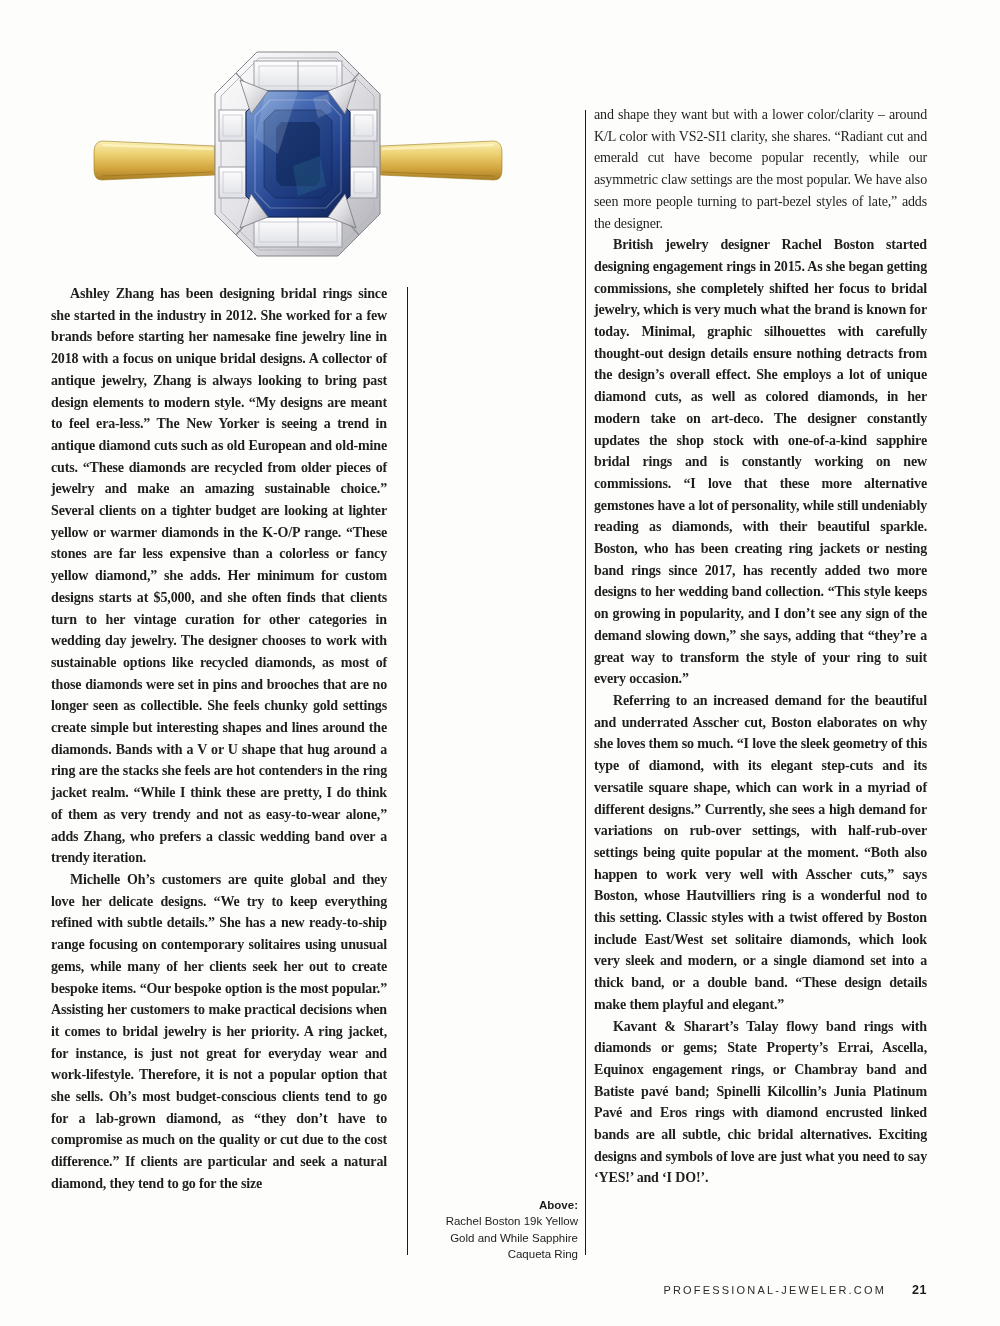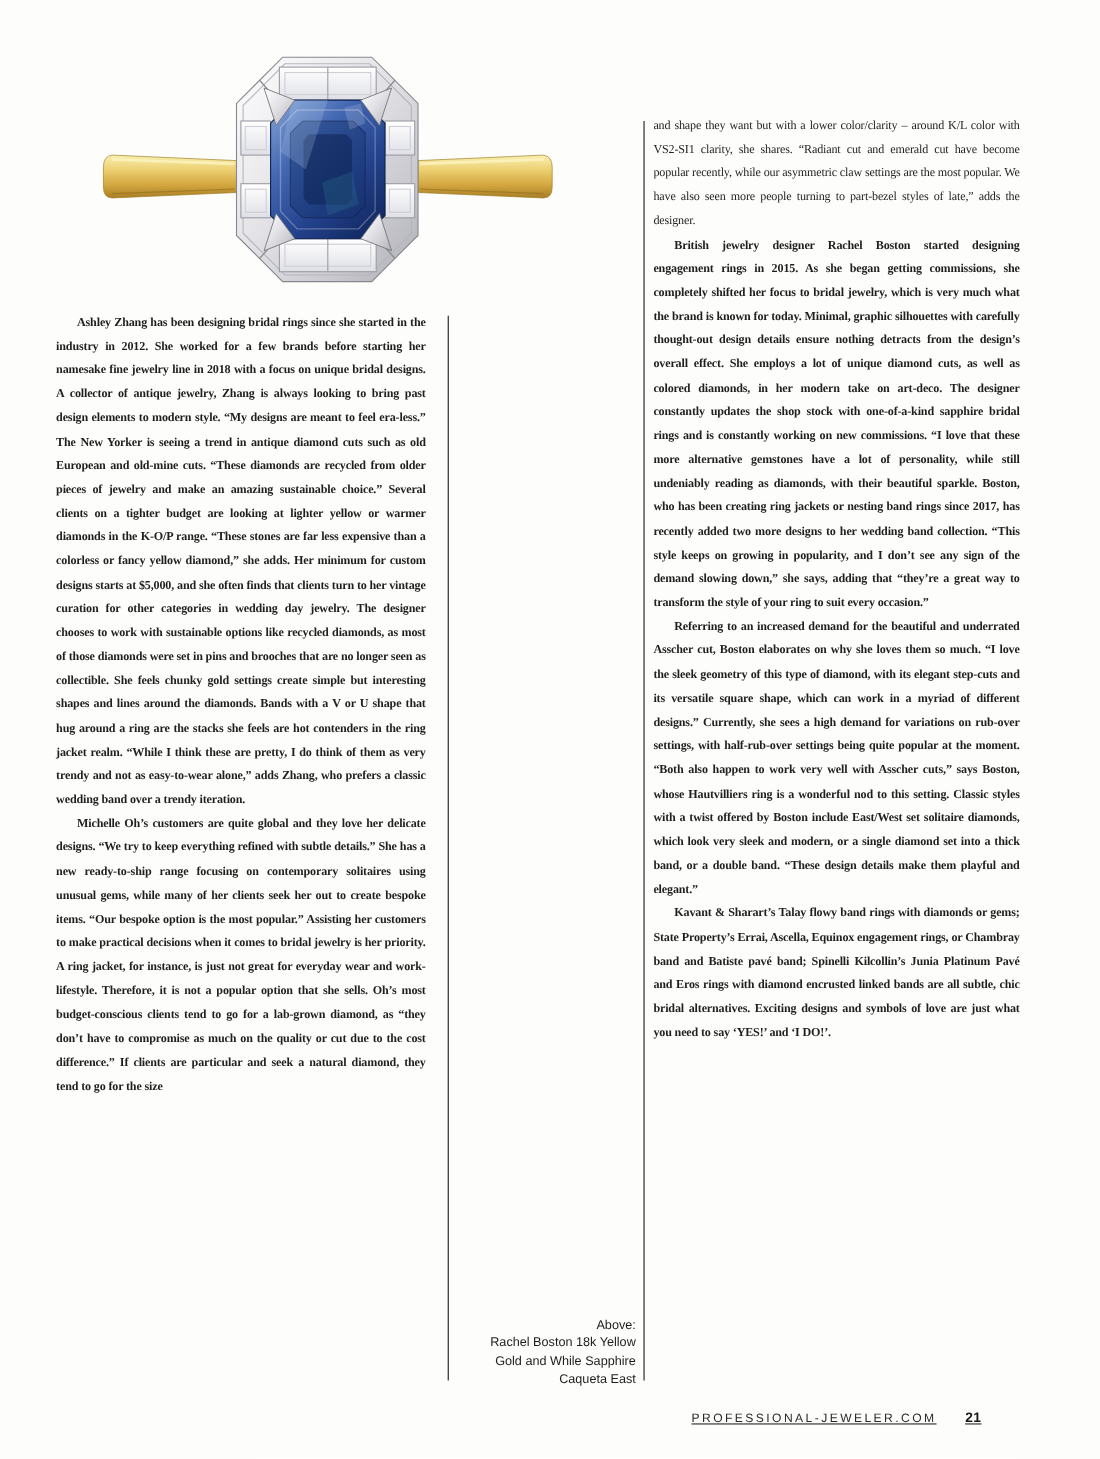--- a/index.html
+++ b/index.html
@@ -2,39 +2,38 @@
 <html><head>
 <meta charset="utf-8">
 <style>
   html,body { margin:0; padding:0; background:#ffffff; }
   .page {
     position:relative; width:1000px; height:1326px;
     background:#fdfdfb; overflow:hidden;
     font-family:"Liberation Serif", serif; color:#1f1f1f;
   }
   .hero { position:absolute; left:88px; top:38px; width:420px; height:230px; }
-  .col { position:absolute; text-align:justify; font-size:11px; line-height:21.7px; letter-spacing:-0.15px; }
+  .col { position:absolute; text-align:justify; font-size:14px; line-height:21.7px; letter-spacing:-0.15px; }
   .col p { margin:0; }
   .col p.indent { text-indent:19px;font-weight:bold; }
   .col-left  { left:51px;  top:283px; width:336px; }
   .col-right { left:594px; top:104px; width:333px; }
   .rule { position:absolute; width:1px; background:#1c1c1c; }
   .rule-left  { left:407px; top:287px; height:968px; }
   .rule-right { left:585px; top:110px; height:1145px; }
   .caption {
     position:absolute; left:418px; top:1197px; width:160px;
     font-family:"Liberation Sans", sans-serif; font-size:11.5px; line-height:16.4px;
     text-align:right; color:#1d1d1d;
   }
-  .cap-label { font-weight:normal; }
+  .cap-label { font-weight:bold; }
   .footer {
     position:absolute; left:594px; top:1280px; width:333px;
-    font-family:"Liberation Sans", sans-serif; text-align:center; color:#2a2a2a;
+    font-family:"Liberation Sans", sans-serif; text-align:right; color:#2a2a2a;
     white-space:nowrap;
-    text-decoration:underline;
   }
   .footer .site { font-size:11px; letter-spacing:2.2px; }
   .footer .pageno { font-size:12.5px; font-weight:bold; margin-left:26px; letter-spacing:0.5px; color:#1a1a1a; }
 </style>
 </head>
 <body>
 
 <div class="page">
 
   <div class="hero">
@@ -115,22 +114,22 @@
 
   <div class="col col-right">
     <p>and shape they want but with a lower color/clarity – around K/L color with VS2-SI1 clarity, she shares. “Radiant cut and emerald cut have become popular recently, while our asymmetric claw settings are the most popular. We have also seen more people turning to part-bezel styles of late,” adds the designer.</p>
     <p class="indent">British jewelry designer Rachel Boston started designing engagement rings in 2015. As she began getting commissions, she completely shifted her focus to bridal jewelry, which is very much what the brand is known for today. Minimal, graphic silhouettes with carefully thought-out design details ensure nothing detracts from the design’s overall effect. She employs a lot of unique diamond cuts, as well as colored diamonds, in her modern take on art-deco. The designer constantly updates the shop stock with one-of-a-kind sapphire bridal rings and is constantly working on new commissions. “I love that these more alternative gemstones have a lot of personality, while still undeniably reading as diamonds, with their beautiful sparkle. Boston, who has been creating ring jackets or nesting band rings since 2017, has recently added two more designs to her wedding band collection. “This style keeps on growing in popularity, and I don’t see any sign of the demand slowing down,” she says, adding that “they’re a great way to transform the style of your ring to suit every occasion.”</p>
     <p class="indent">Referring to an increased demand for the beautiful and underrated Asscher cut, Boston elaborates on why she loves them so much. “I love the sleek geometry of this type of diamond, with its elegant step-cuts and its versatile square shape, which can work in a myriad of different designs.” Currently, she sees a high demand for variations on rub-over settings, with half-rub-over settings being quite popular at the moment. “Both also happen to work very well with Asscher cuts,” says Boston, whose Hautvilliers ring is a wonderful nod to this setting. Classic styles with a twist offered by Boston include East/West set solitaire diamonds, which look very sleek and modern, or a single diamond set into a thick band, or a double band. “These design details make them playful and elegant.”</p>
     <p class="indent">Kavant &amp; Sharart’s Talay flowy band rings with diamonds or gems; State Property’s Errai, Ascella, Equinox engagement rings, or Chambray band and Batiste pavé band; Spinelli Kilcollin’s Junia Platinum Pavé and Eros rings with diamond encrusted linked bands are all subtle, chic bridal alternatives. Exciting designs and symbols of love are just what you need to say ‘YES!’ and ‘I DO!’.</p>
   </div>
 
   <div class="caption">
     <div class="cap-label">Above:</div>
-    <div>Rachel Boston 18k Yellow</div>
+    <div>Rachel Boston 19k Yellow</div>
     <div>Gold and While Sapphire</div>
-    <div>Caqueta East</div>
+    <div>Caqueta Ring</div>
   </div>
 
   <div class="footer">
     <span class="site">PROFESSIONAL-JEWELER.COM</span><span class="pageno">21</span>
   </div>
 
 </div>
 
 </body></html>

